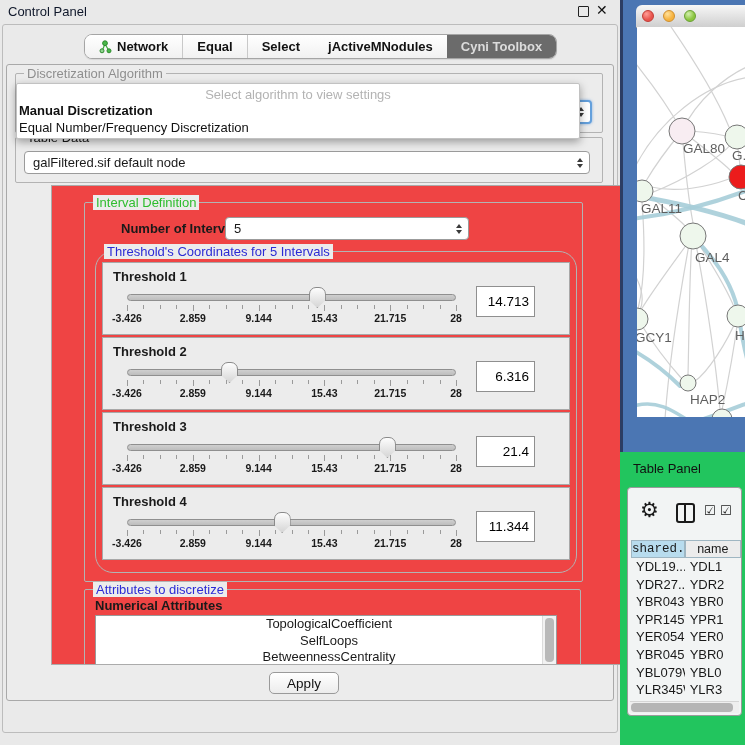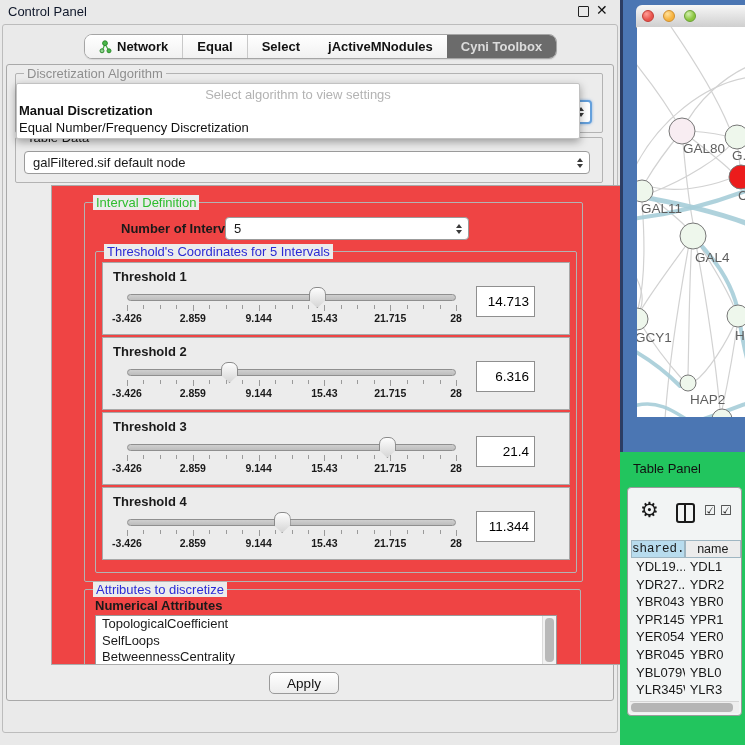--- a/index.html
+++ b/index.html
@@ -168,21 +168,21 @@
       <div class="groupbox" style="left:32px;top:16px;width:497px;height:378px;">
         <span class="legend green">Interval Definition</span>
         <span style="position:absolute;left:36px;top:18px;font-size:13px;font-weight:700;">Number of Intervals</span>
         <div class="combo" style="left:140px;top:14px;width:244px;height:23px;">
           <span>5</span>
           <span class="spin">
               <i class="up"></i>
               <i class="down"></i>
             </span>
         </div>
-        <div class="groupbox" style="left:10px;top:48px;width:480px;height:320px;">
+        <div class="groupbox" style="left:10px;top:48px;width:480px;height:320px;border-radius:18px;">
           <span class="legend blue">Threshold's Coordinates for 5 Intervals</span>
           <div id="threshold-list" style="position:absolute;left:6px;top:10px;width:468px;">
               <div class="threshold-panel">
                 <div class="tlabel">Threshold 1</div>
                 <div class="sliderrow">
                   <div class="sliderzone">
                     <div class="track"></div>
                     <div class="thumb-slider" style="left:calc(57.7% - 8px)"></div>
                     <div class="ticks">
                       <span class="tick major" style="left:0%"></span>
@@ -339,21 +339,21 @@
                       <span class="tlab" style="left:100%">28</span>
                     </div>
                   </div>
                   <input class="valbox" value="11.344" style="">
                 </div>
               </div>
             </div>
         </div>
       </div>
 
-      <div class="groupbox" style="left:32px;top:403px;width:495px;height:90px;">
+      <div class="groupbox" style="left:32px;top:403px;width:495px;height:90px;text-align:center;">
         <span class="legend blue">Attributes to discretize</span>
         <span style="position:absolute;left:10px;top:8px;font-size:13px;font-weight:700;">Numerical Attributes</span>
         <div class="attr-list" style="left:10px;top:25px;width:460px;height:60px;">
           <div id="attr-items">
               <div class="attr-item">TopologicalCoefficient</div>
               <div class="attr-item">SelfLoops</div>
               <div class="attr-item">BetweennessCentrality</div>
             </div>
           <div class="attr-scroll">
               <div class="thumb"></div>

